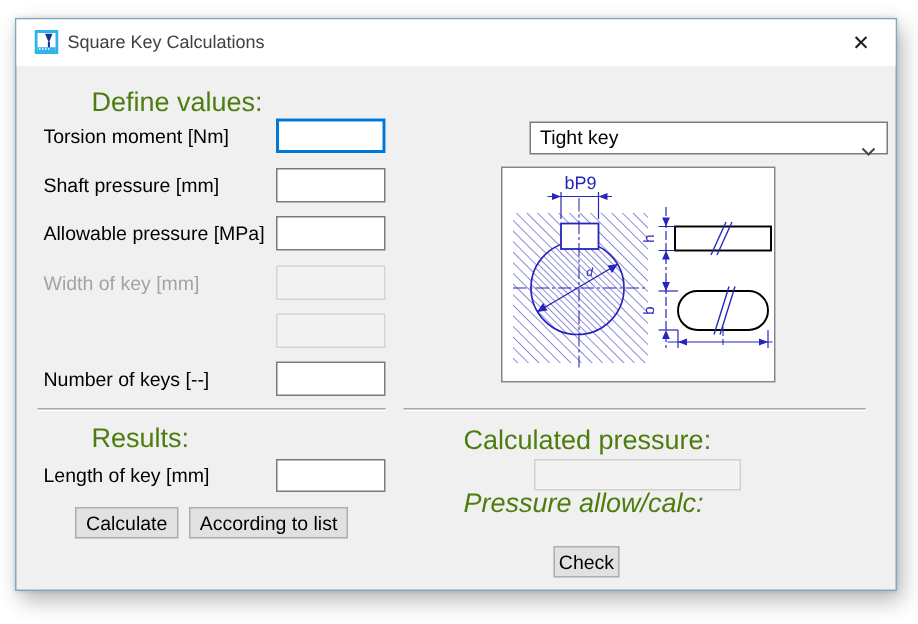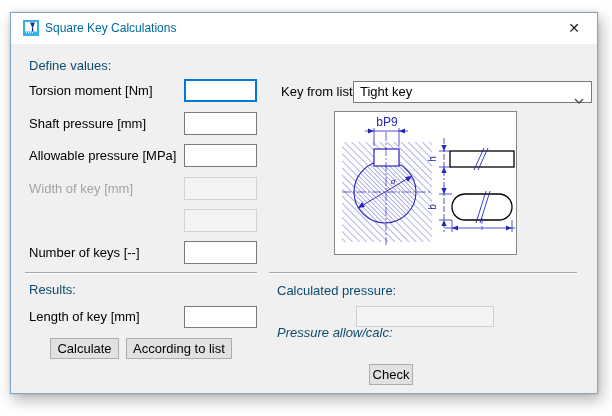--- a/index.html
+++ b/index.html
@@ -4,26 +4,26 @@
 <style>
   * { box-sizing: border-box; margin: 0; padding: 0; }
   html,body { width:612px; height:416px; background:#ffffff; overflow:hidden;
               font-family:"Liberation Sans", sans-serif; }
   .dialog { position:absolute; left:10px; top:12px; width:588px; height:382px;
             background:#f0f0f0; border:1px solid #84a7c0;
             box-shadow:3px 6px 14px rgba(0,0,0,0.30), 0 0 3px rgba(0,0,0,0.15); }
   .titlebar { position:absolute; left:0; top:0; width:100%; height:31px; background:#ffffff; }
   .app-icon { position:absolute; left:12px; top:7px; width:16px; height:16px; }
   .title-text { position:absolute; left:34px; top:0; height:32px; line-height:31px;
-                font-size:12px; color:#0369a1; white-space:nowrap; }
+                font-size:12px; color:#404040; white-space:nowrap; }
   .close-btn { position:absolute; right:0; top:0; width:46px; height:31px;
                text-align:center; line-height:30px; font-size:14px; color:#1b1b1b; cursor:default; }
   .label { position:absolute; font-size:13px; color:#000; white-space:nowrap; }
   .label.dim { color:#a3a3a3; }
-  .heading { position:absolute; font-size:13px; color:#0c4a6e; white-space:nowrap; }
+  .heading { position:absolute; font-size:18px; color:#4d7c0f; white-space:nowrap;margin-left:32px; }
   .tb { position:absolute; width:73px; height:23px; border:1px solid #7a7a7a; background:#fff;
         font-family:"Liberation Sans",sans-serif; font-size:13px; padding:0 3px; outline:none; }
   .tb.focused { border:2px solid #0078d7; }
   .tb.disabled { border:1px solid #d4d4d4; background:#f3f3f3; }
   .divider { position:absolute; height:1px; background:#a6a6a6; box-shadow:0 1px 0 #ffffff; }
   .btn { position:absolute; background:#e1e1e1; border:1px solid #adadad; font-size:13px;
          color:#000; text-align:center; font-family:"Liberation Sans",sans-serif; padding:0; }
   .combo { position:absolute; left:342px; top:68px; width:239px; height:22px; background:#fff;
            border:1px solid #7a7a7a; font-size:13px; line-height:20px; padding-left:6px; }
   .combo .chev { position:absolute; right:7px; top:8px; }
@@ -76,21 +76,20 @@
   <div class="divider" style="left:14px; top:259px; width:232px;"></div>
 
   <div class="heading" style="left:18px; top:269px;">Results:</div>
 
   <div class="label" style="left:18px; top:293px; line-height:22px;">Length of key [mm]</div>
   <input class="tb" style="left: 173px; top: 293px; height: 22px;" value="">
 
   <button class="btn" style="left:115px; top:325px; width:106px; height:21px;">According to list</button>
   <button class="btn" style="left:39px; top:325px; width:69px; height:21px;">Calculate</button>
 
-  <div class="label" style="left:270px; top:68px; line-height:22px;">Key from list</div>
   <div class="combo">
     <span>Tight key</span>
     <span class="chev">
       <svg width="10" height="6" viewBox="0 0 10 6">
           <polyline points="1,1 5,5 9,1" fill="none" stroke="#444" stroke-width="1.3"></polyline>
         </svg>
     </span>
   </div>
 
   <div class="imgframe">

